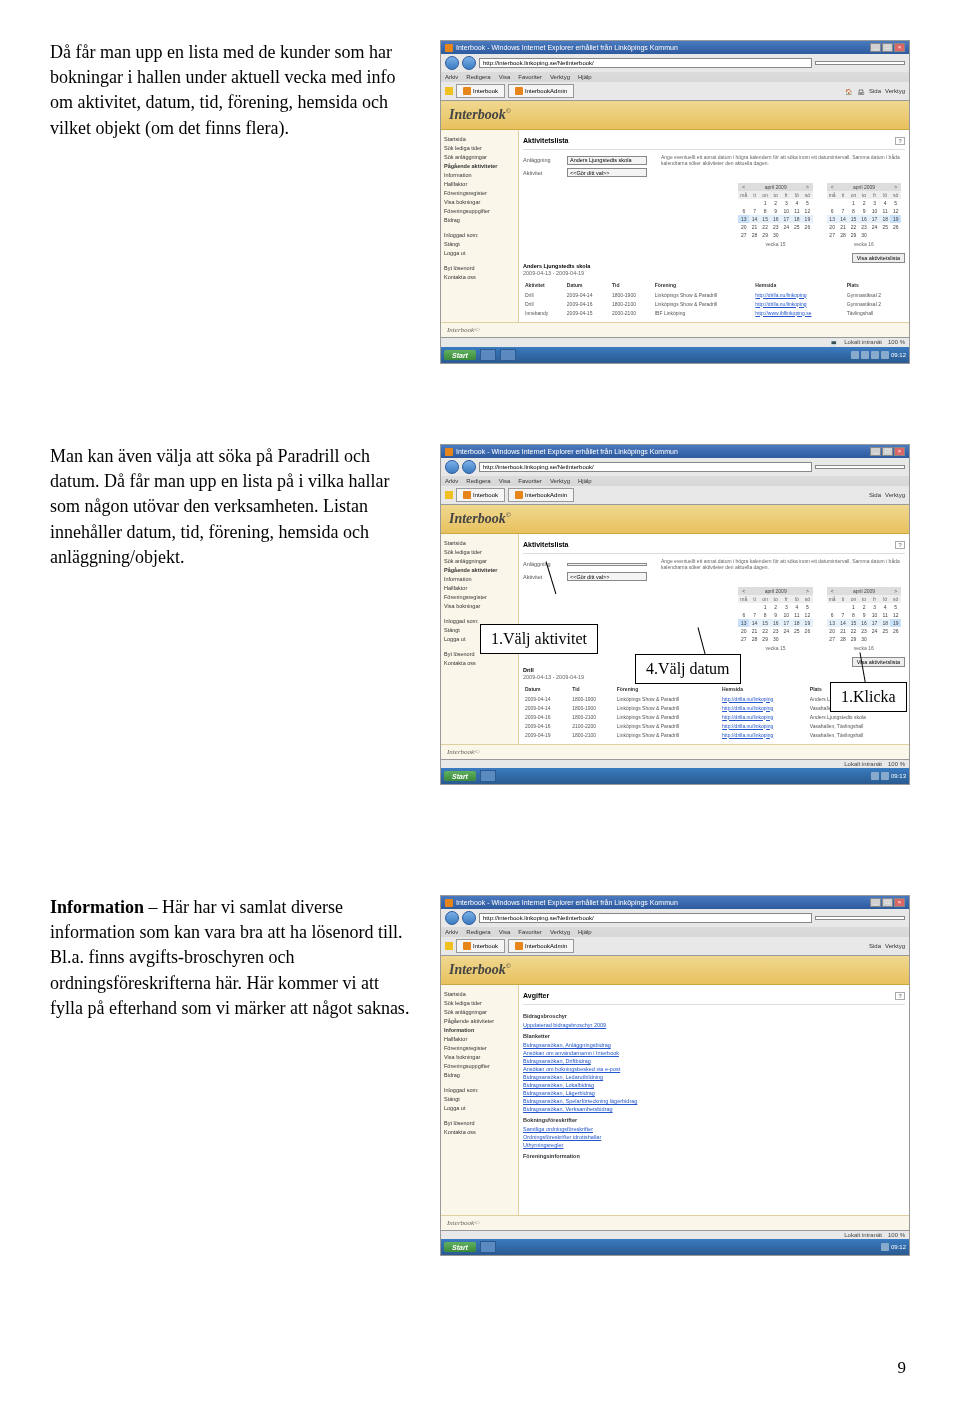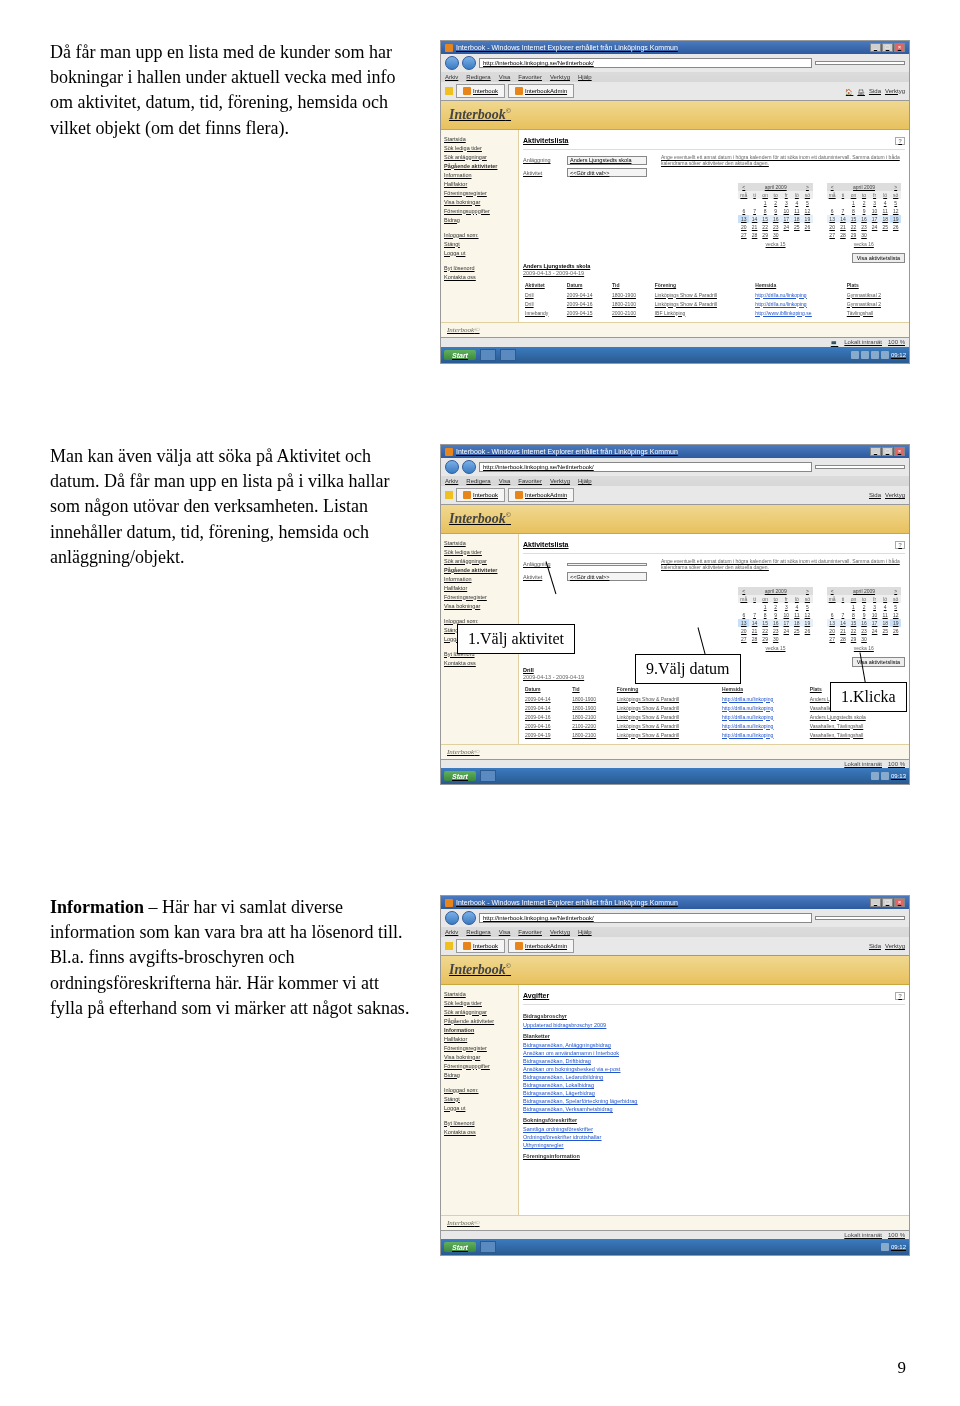--- a/index.html
+++ b/index.html
@@ -19,21 +19,20 @@
     .text-col {
       width: 380px;
       font-size: 18px;
       line-height: 1.4;
       color: #000;
     }
     .text-col strong { font-weight: bold; }
     .screenshot-col {
       position: relative;
       flex: 1;
-      text-decoration: underline;
     }
     .mini-screenshot {
       width: 470px;
       border: 1px solid #999;
       font-family: Arial, sans-serif;
       font-size: 6px;
       background: #fff;
       position: relative;
     }
     .browser-chrome {
@@ -446,21 +445,21 @@
           <span class="tray-icon"></span>
           <span class="tray-icon"></span>
           <span>09:12</span>
         </span>
       </div>
     </div>
   </div>
 </div>
 
 <div class="section" style="margin-bottom:110px">
-  <div class="text-col">Man kan även välja att söka på Aktivitet och datum. Då får man upp en lista på i vilka hallar som någon utövar den verksamheten. Listan innehåller datum, tid, förening, hemsida och anläggning/objekt.</div>
+  <div class="text-col">Man kan även välja att söka på Paradrill och datum. Då får man upp en lista på i vilka hallar som någon utövar den verksamheten. Listan innehåller datum, tid, förening, hemsida och anläggning/objekt.</div>
   <div class="screenshot-col">
     <div class="mini-screenshot">
       <div class="browser-chrome">
         <div class="title-bar">
           <span class="win-icon"></span>
           <span>Interbook - Windows Internet Explorer erhållet från Linköpings Kommun</span>
           <span class="win-controls">
             <span class="win-btn">_</span>
             <span class="win-btn">□</span>
             <span class="win-btn" style="background:#d66">×</span>
@@ -729,23 +728,23 @@
         <span class="start-btn">Start</span>
         <span class="task-item"></span>
         <span class="tray">
           <span class="tray-icon"></span>
           <span class="tray-icon"></span>
           <span>09:13</span>
         </span>
       </div>
     </div>
 
-    <div class="callout" style="left:17px; top:180px">1.Välj aktivitet</div>
+    <div class="callout" style="left:40px; top:180px">1.Välj aktivitet</div>
     <div class="callout-line" style="left:106px; top:117px; width:34px; transform:rotate(73deg); transform-origin:left"></div>
-    <div class="callout" style="left:195px; top:210px">9.Välj datum</div>
+    <div class="callout" style="left:195px; top:210px">4.Välj datum</div>
     <div class="callout-line" style="left:258px; top:183px; width:28px; transform:rotate(75deg); transform-origin:left"></div>
     <div class="callout" style="left:390px; top:238px">1.Klicka</div>
     <div class="callout-line" style="left:420px; top:208px; width:30px; transform:rotate(80deg); transform-origin:left"></div>
   </div>
 </div>
 
 <div class="section">
   <div class="text-col">
     <strong>Information</strong><span> – Här har vi samlat diverse information som kan vara bra att ha lösenord till. Bl.a. finns avgifts-broschyren och ordningsföreskrifterna här. Här kommer vi att fylla på efterhand som vi märker att något saknas.</span>
   </div>

